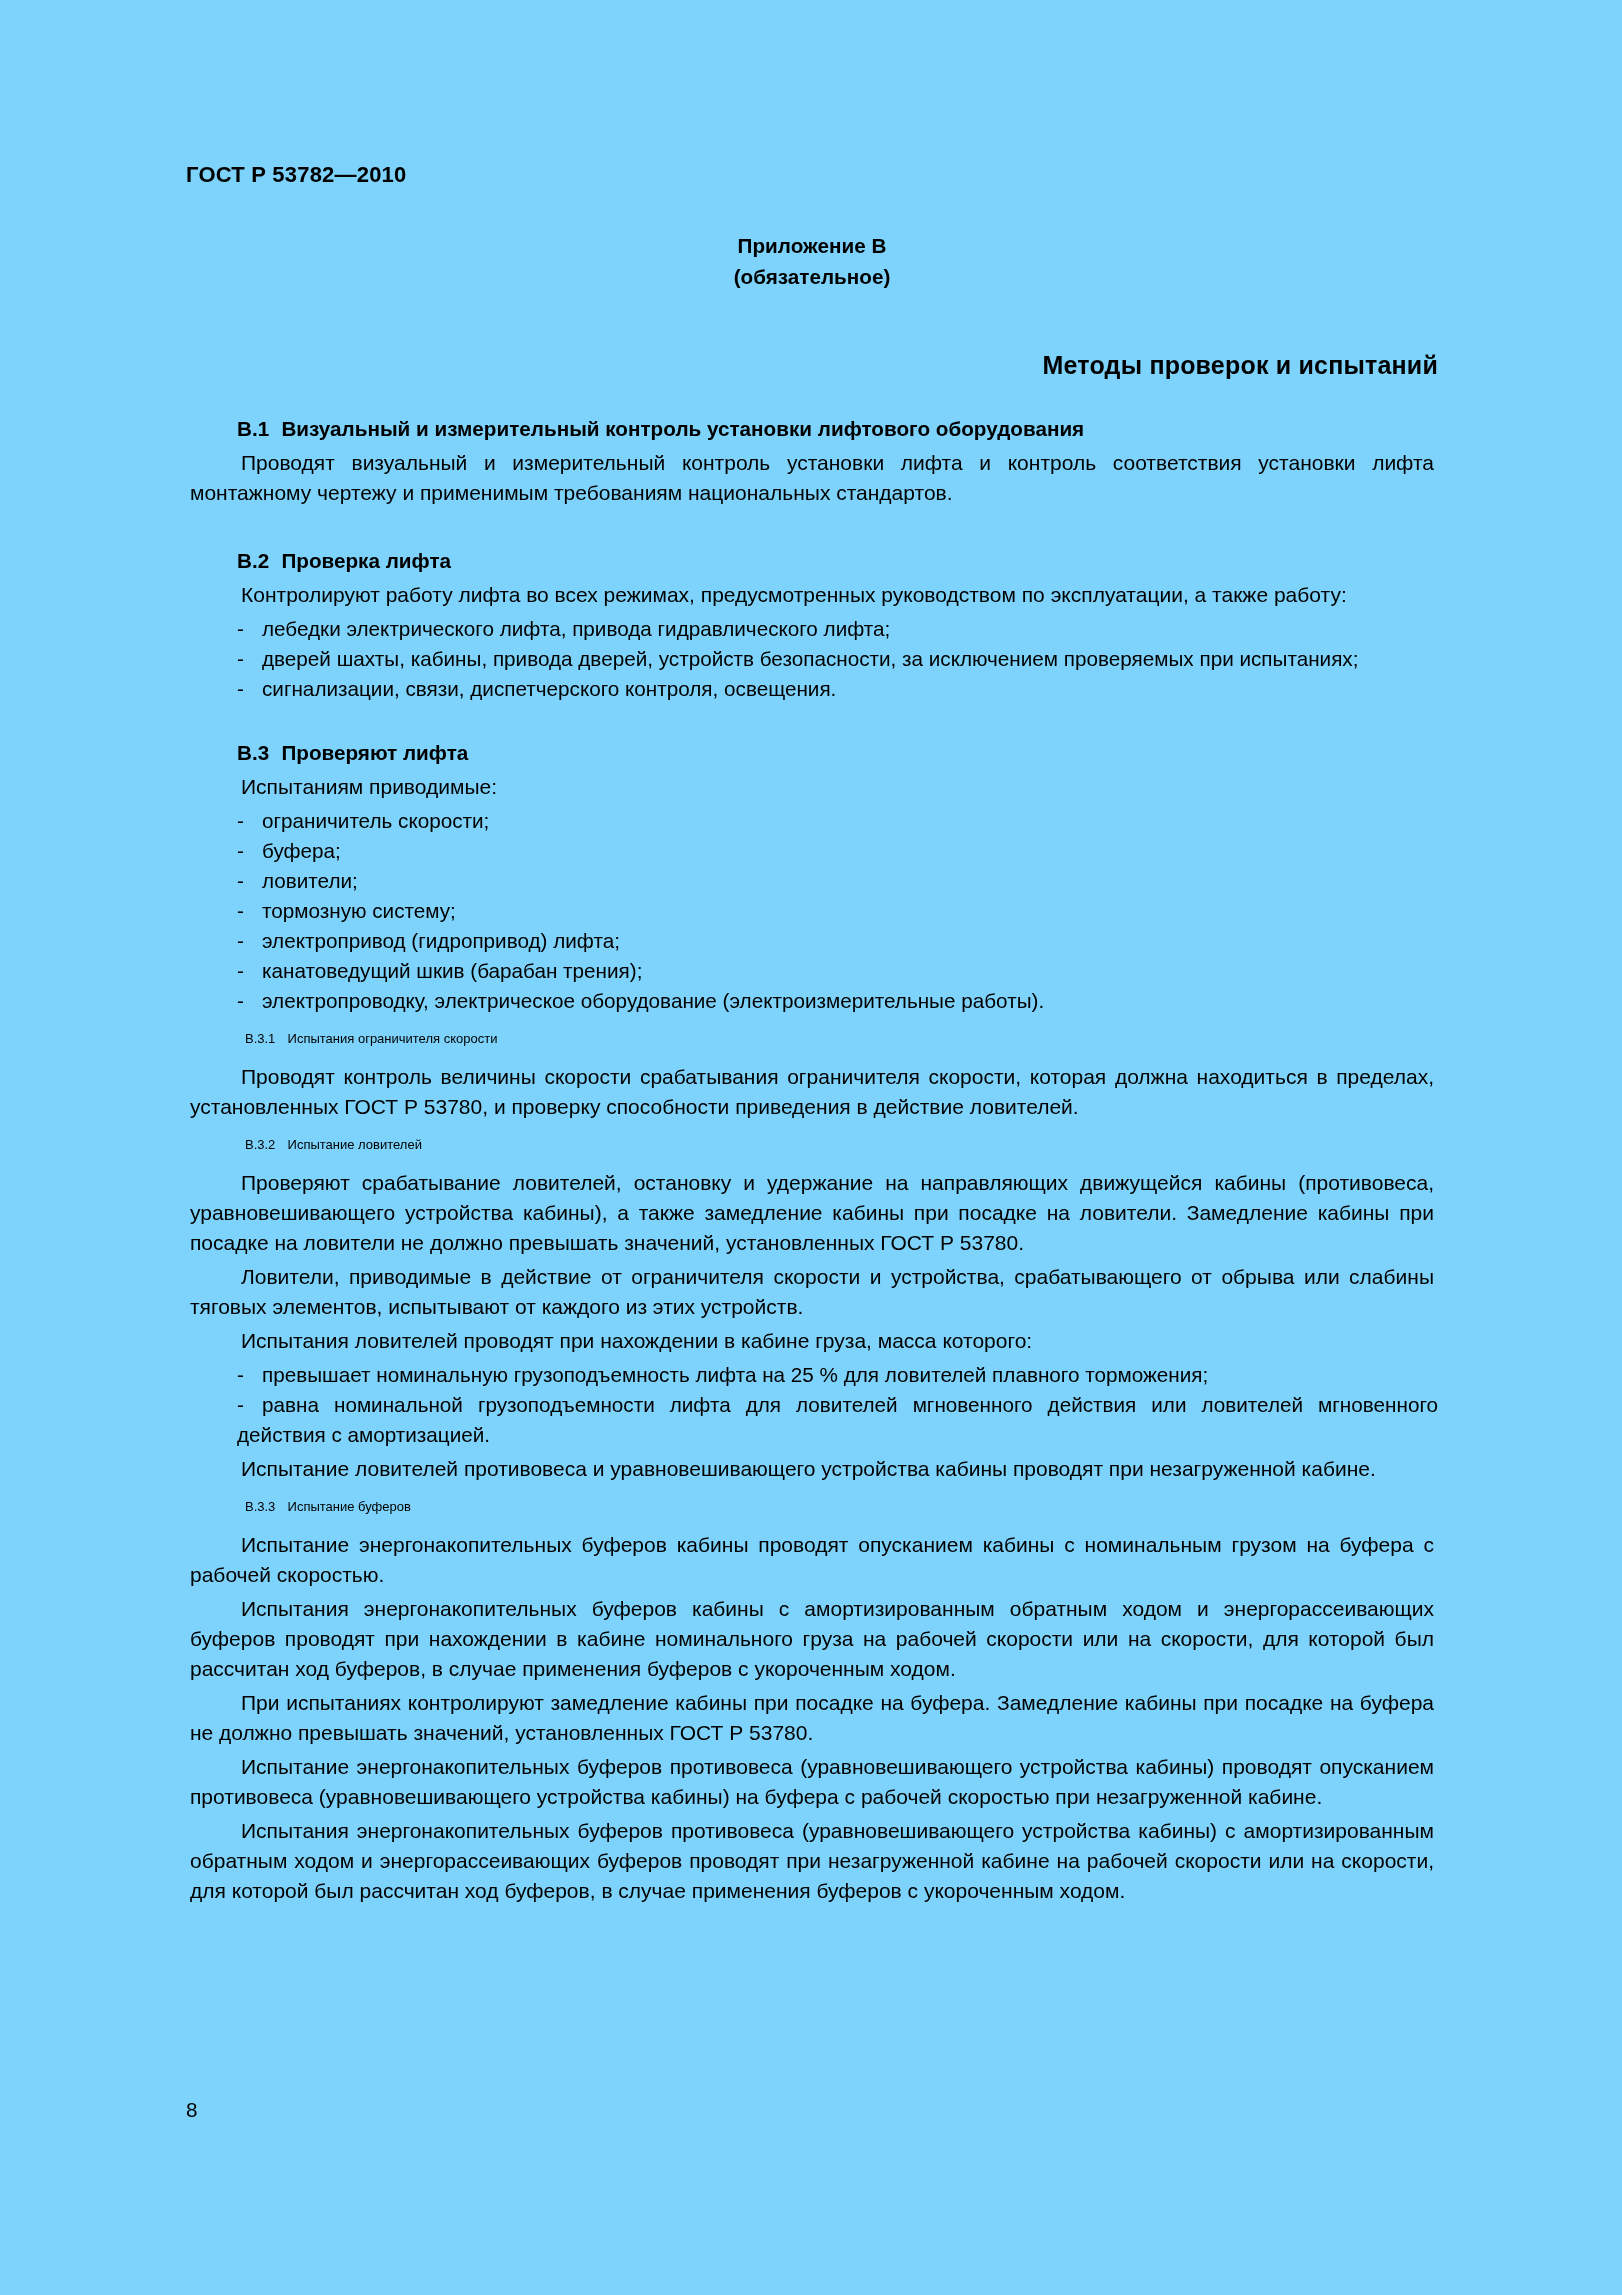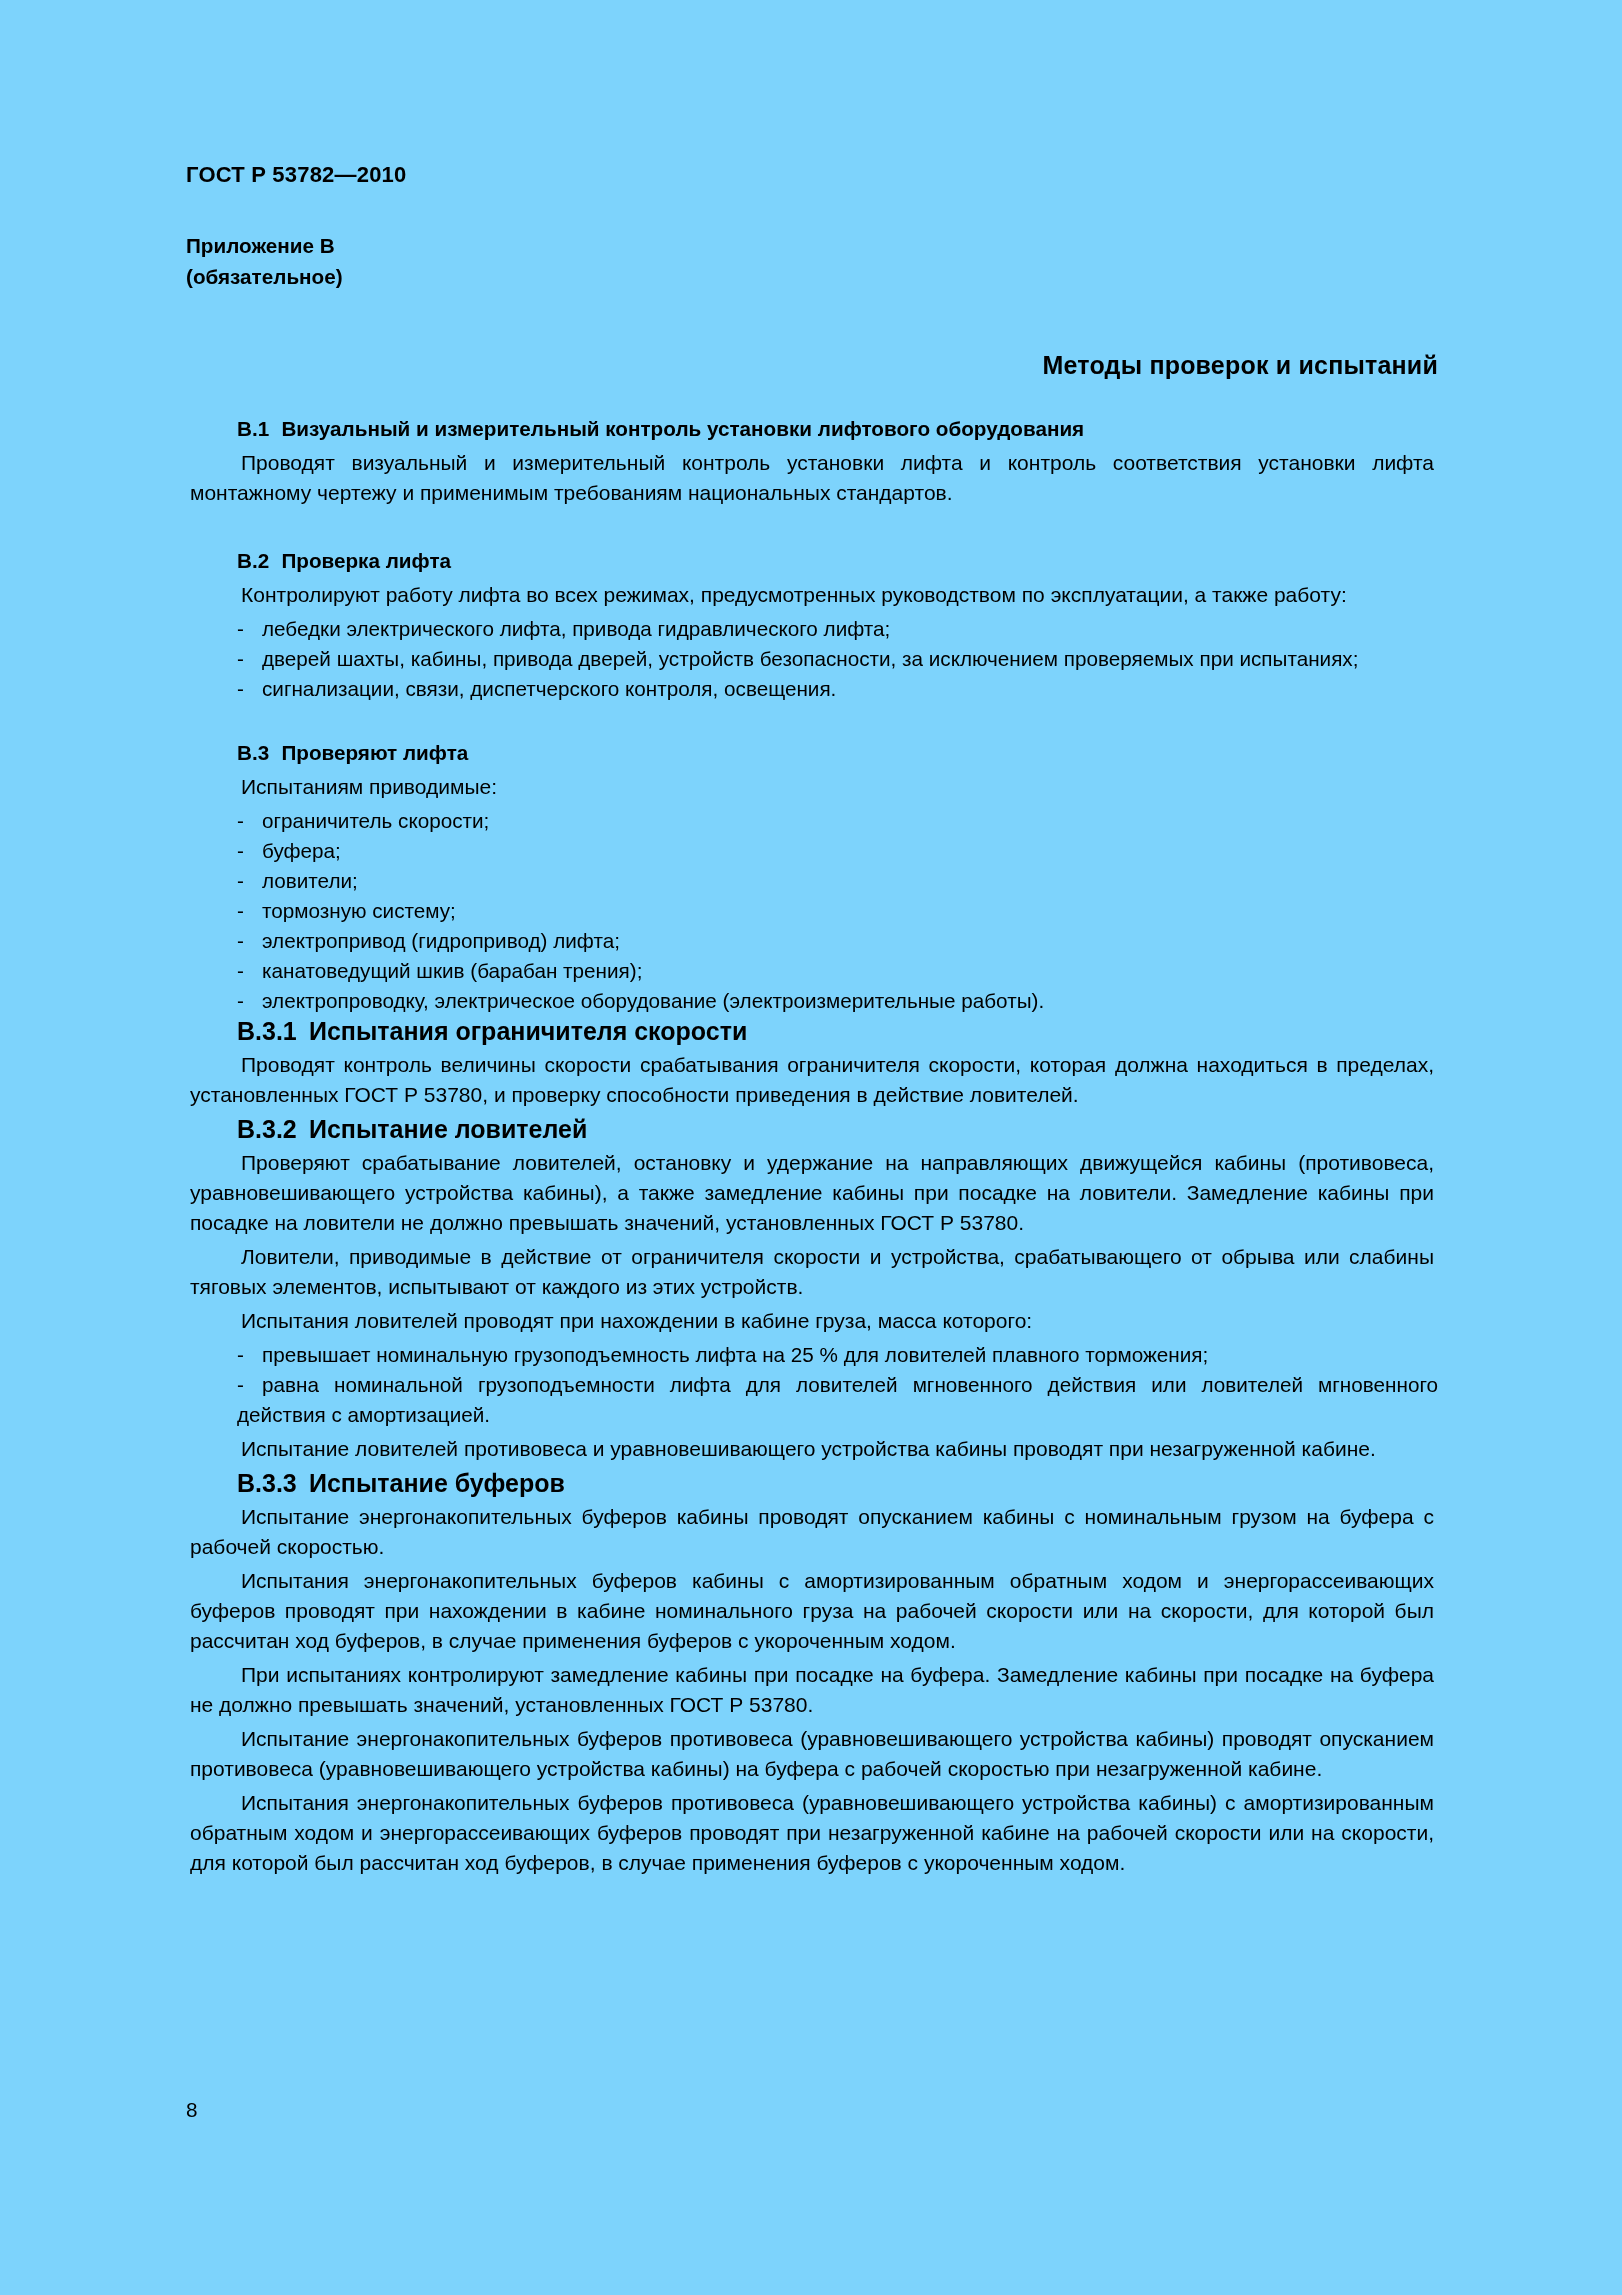--- a/index.html
+++ b/index.html
@@ -32,21 +32,21 @@
     white-space: nowrap;
   }
   
   .content {
     position: absolute;
     left: 186px;
     top: 230px;
     width: 1252px;
   }
   .annex-title {
-    text-align: left;
+    text-align: center;
     font-size: 20.7px;
     font-weight: bold;
     line-height: 31px;
     margin: 0;
   }
   .annex-title .line2 { display: block; }
   .doc-title {
     text-align: right;
     font-size: 25px;
     font-weight: bold;
@@ -58,23 +58,23 @@
   .section-head {
     font-size: 20.7px;
     font-weight: bold;
     margin: 0;
     padding-top: 34px;
     padding-left: 51px;
     line-height: 30px;
   }
   .section-head .num { margin-right: 12.2px; }
   .subsection-head {
-    font-size: 25px;
-    font-weight: bold;
-    margin: 0;
+    font-size: 13px;
+    font-weight: normal;
+    margin: 8px;
     padding-left: 51px;
     line-height: 30px;
   }
   .subsection-head .num { margin-right: 12.2px; }
   p.body-text {
     font-size: 21px;
     line-height: 30px;
     margin: 4px;
     text-align: justify;
     text-indent: 51px;

